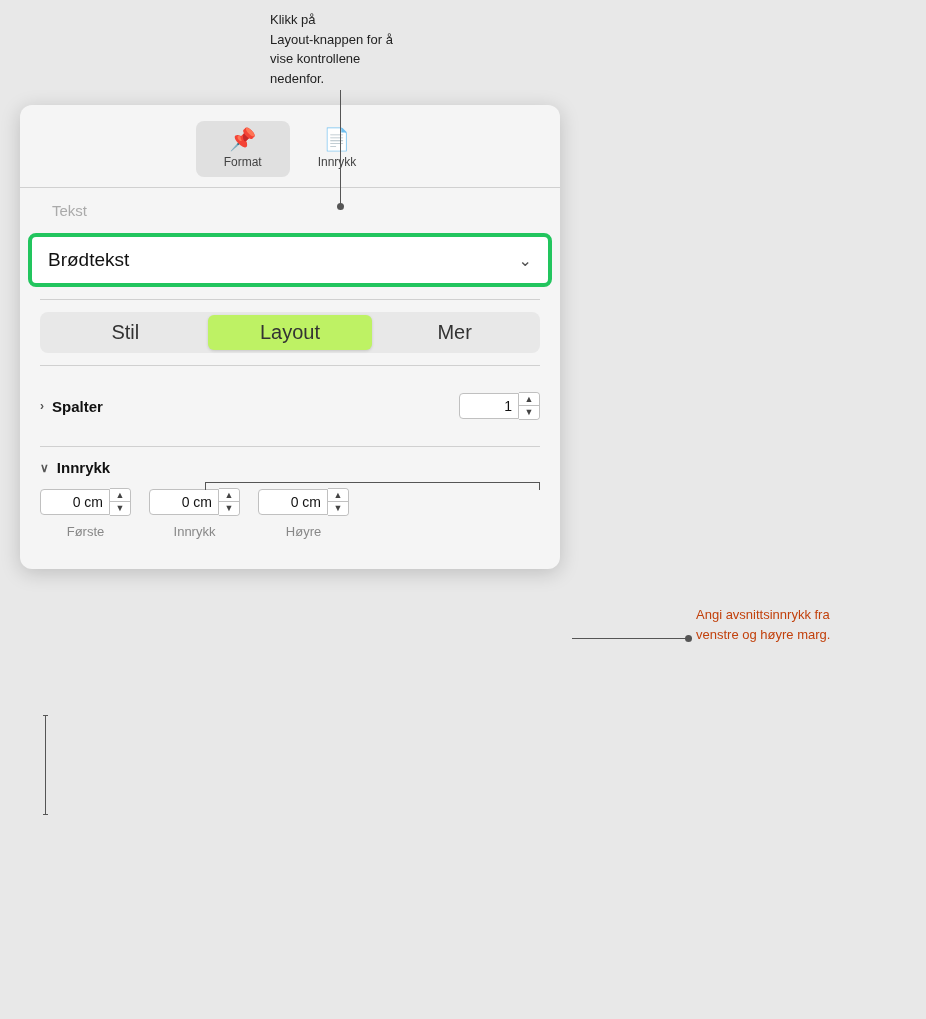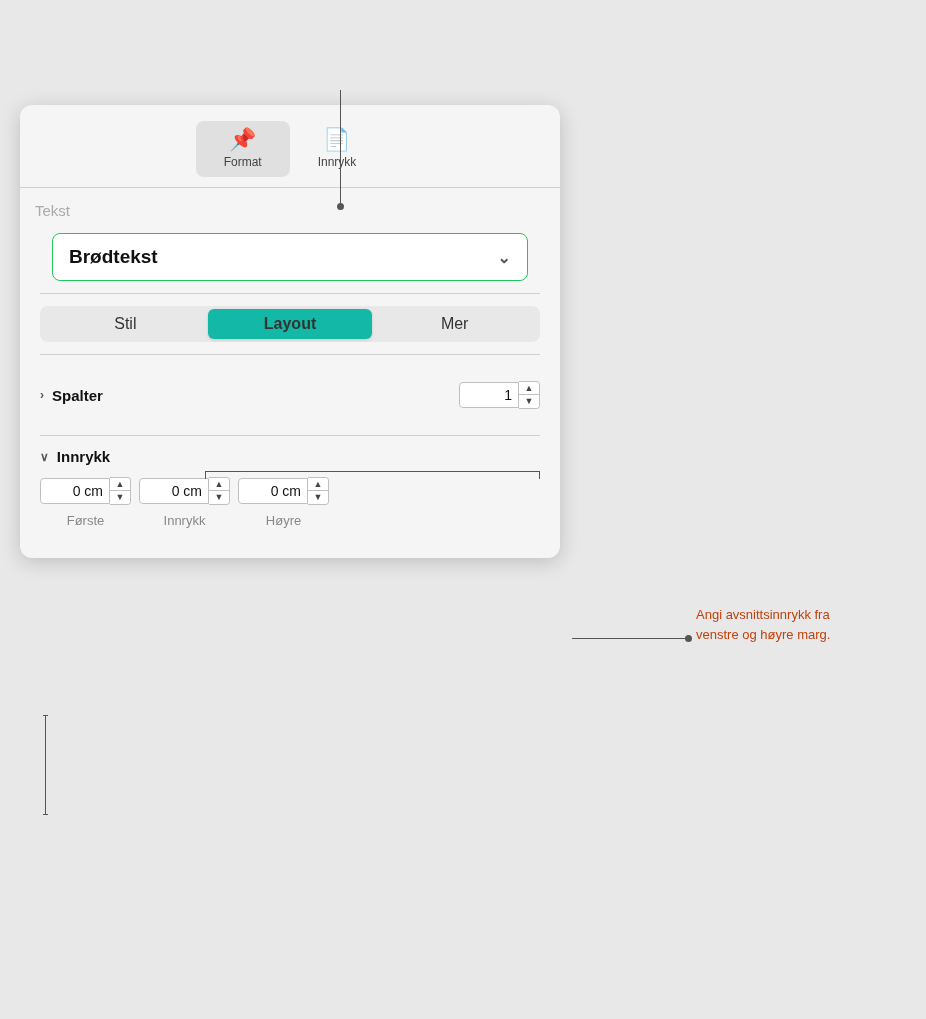--- a/index.html
+++ b/index.html
@@ -140,35 +140,35 @@
 
     .tab-icon {
       font-size: 22px;
       line-height: 1;
     }
 
     
     .section-label {
       font-size: 15px;
       color: #aaa;
-      padding: 14px 20px 6px 15px;
+      padding: 14px 20px 6px 32px;
     }
 
     
     .style-dropdown {
-      margin: 8px 32px;
+      margin: 8px 8px;
       background: white;
-      border: 1px solid #22c55e;
+      border: 4px solid #22c55e;
       border-radius: 8px;
       padding: 12px 16px;
       display: flex;
       align-items: center;
       justify-content: space-between;
       font-size: 19px;
-      font-weight: 700;
+      font-weight: 400;
       color: #111;
       cursor: pointer;
     }
 
     .chevron {
       font-size: 16px;
       color: #555;
     }
 
     .divider {
@@ -185,31 +185,31 @@
       margin: 0 20px 12px 20px;
       background: #e8e8e8;
       border-radius: 8px;
       padding: 3px;
     }
 
     .sub-tab {
       flex: 1;
       padding: 6px 0;
       border-radius: 6px;
-      font-size: 16px;
+      font-size: 20px;
       color: #333;
       cursor: pointer;
       background: none;
       border: none;
     }
 
     .sub-tab.active {
-      background: #14b8a6;
+      background: #bef264;
       box-shadow: 0 1px 3px rgba(0,0,0,0.15);
-      font-weight: 700;
+      font-weight: 400;
     }
 
     
     .section-row {
       display: flex;
       align-items: center;
       justify-content: space-between;
       padding: 14px 20px;
     }
 
@@ -288,21 +288,21 @@
       margin-bottom: 12px;
     }
 
     .chevron-down-sm {
       font-size: 12px;
       color: #555;
     }
 
     .innrykk-fields {
       display: flex;
-      gap: 8px;
+      gap: 18px;
       position: relative;
     }
 
     .field-group {
       display: flex;
       flex-direction: column;
       align-items: center;
       gap: 4px;
     }
 
@@ -344,20 +344,26 @@
       width: 5px;
       height: 1px;
       background: #555;
     }
   </style>
 </head>
 <body>
 
 <div class="main-container">
 
+  <div class="tooltip-top">
+    <span style="white-space: pre-line;">Klikk på
+Layout-knappen for å
+vise kontrollene
+nedenfor.</span>
+  </div>
 
   <div class="tooltip-top-line"></div>
 
   <div class="tooltip-right-line"></div>
 
   <div class="tooltip-right">
     <span style="white-space: pre-line;">Angi avsnittsinnrykk fra
 venstre og høyre marg.</span>
   </div>
 

